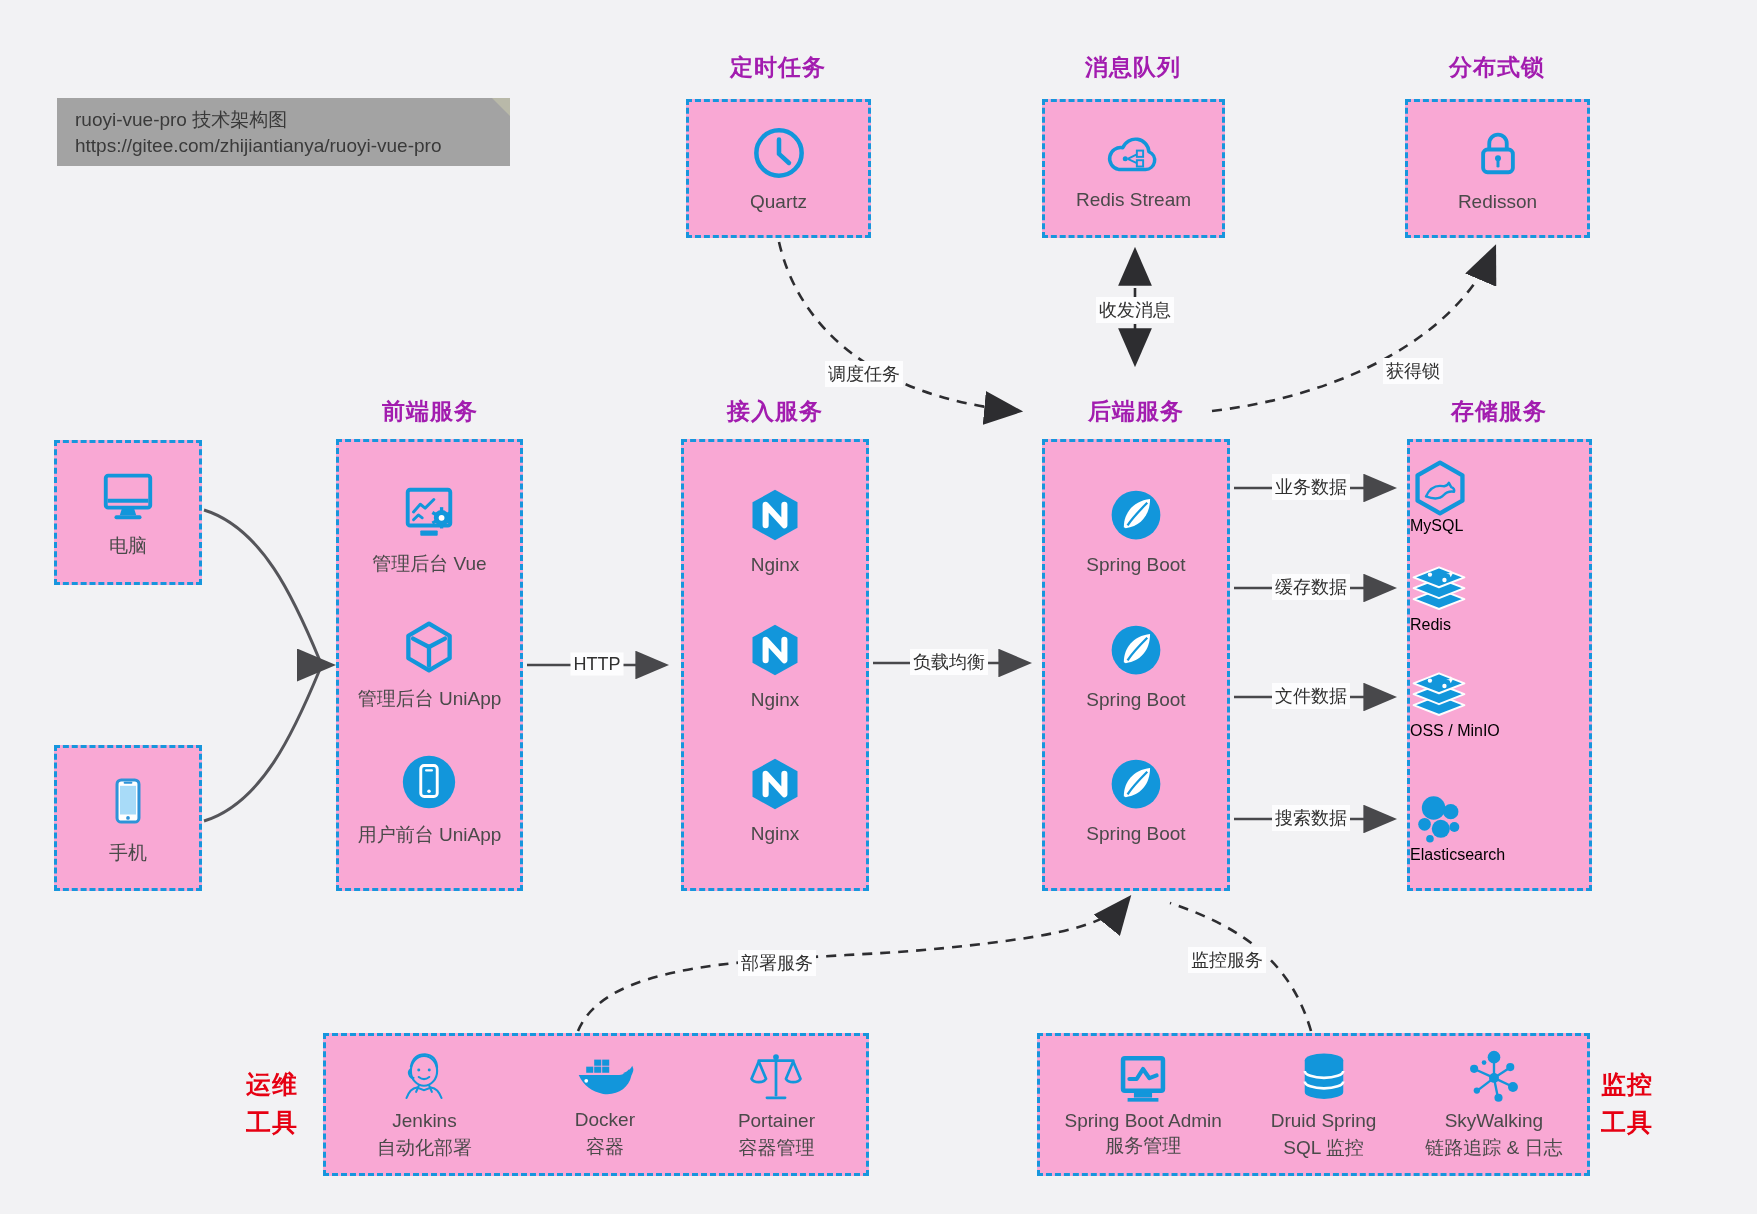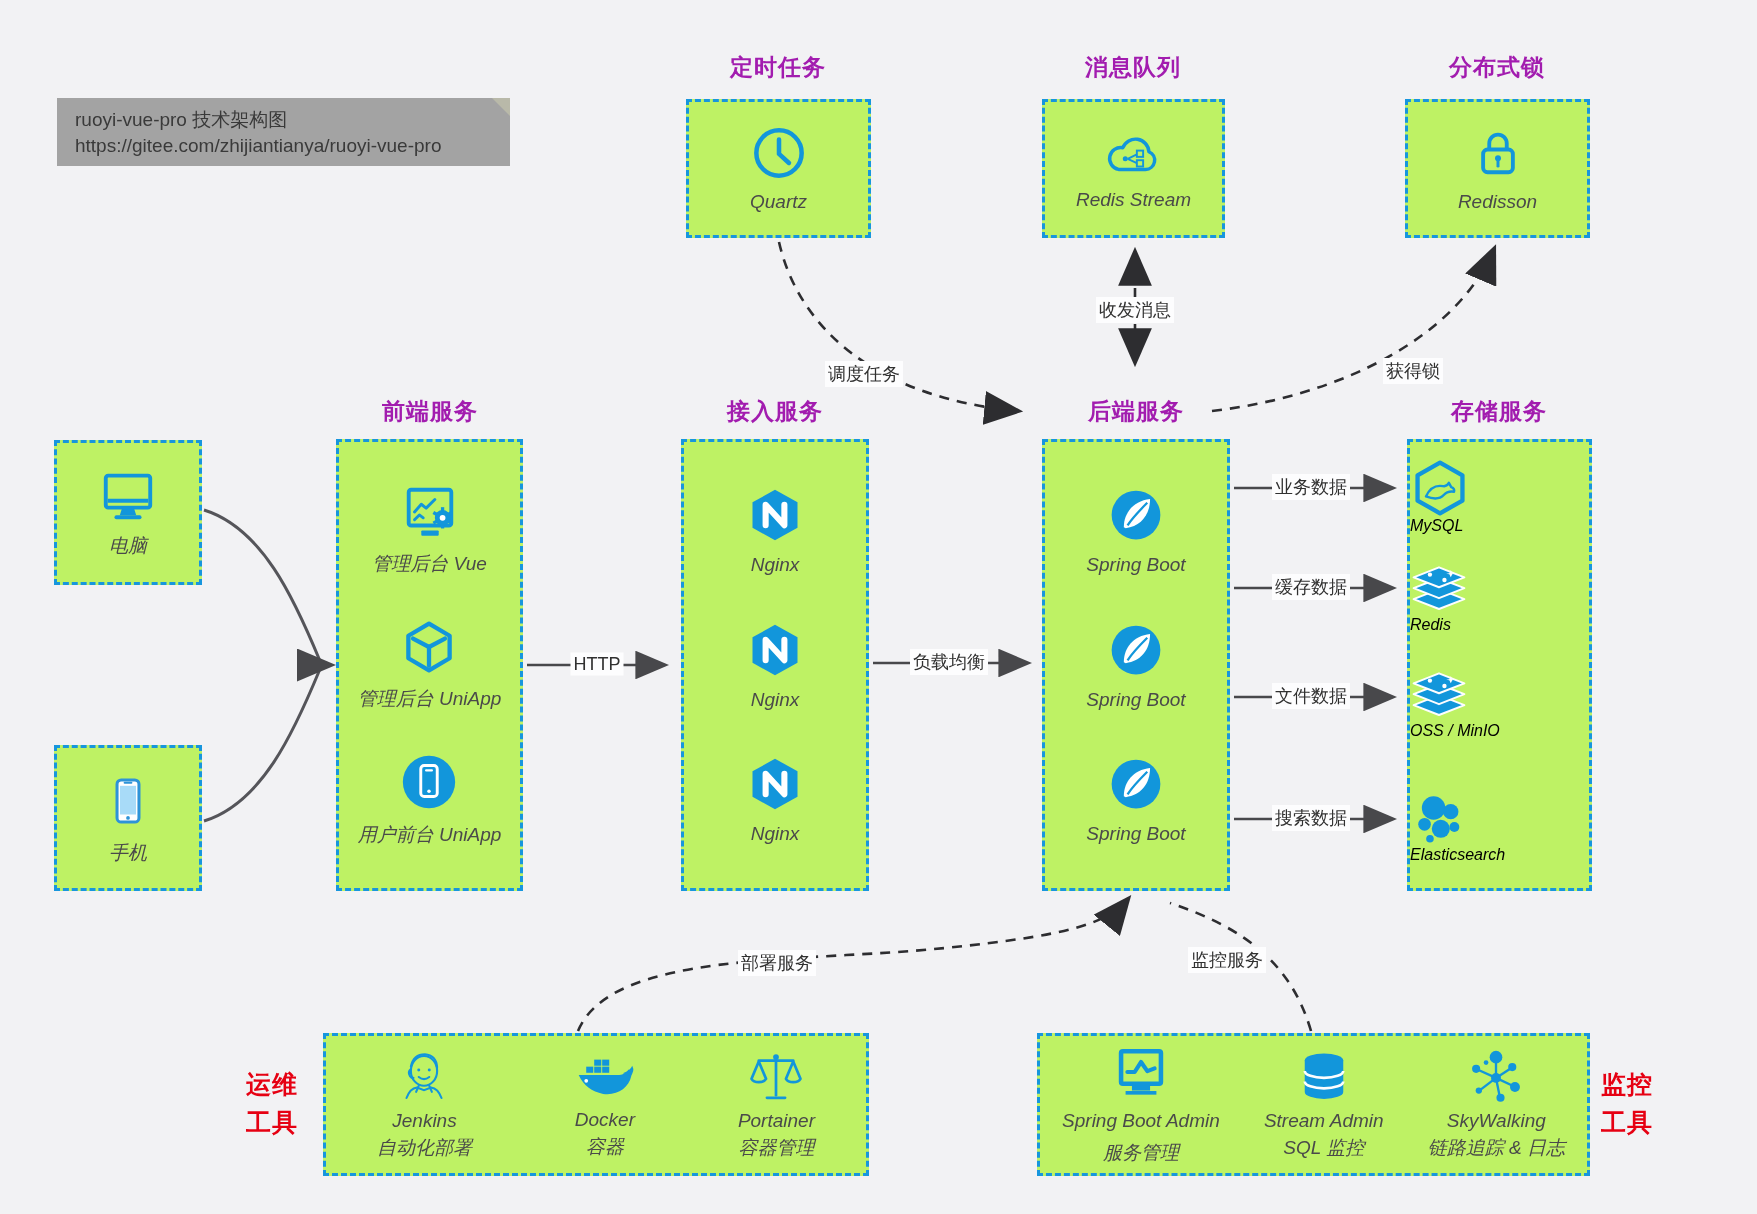--- a/index.html
+++ b/index.html
@@ -2,22 +2,22 @@
 <html><head>
 <meta charset="utf-8">
 <style>
   html,body{margin:0;padding:0;background:#e9e9ec;}
   .canvas{
     position:relative;width:1757px;height:1214px;overflow:hidden;
     background:#f2f2f4;
     font-family:"Liberation Sans", sans-serif;
   }
   .box{
-    position:absolute;background:#bef264;border:3px dashed #1796dd;
-    box-sizing:border-box;z-index:2;font-style:italic;
+    position:absolute;background:#f9a8d4;border:3px dashed #1796dd;
+    box-sizing:border-box;z-index:2;
   }
   .col{display:flex;flex-direction:column;justify-content:space-evenly;align-items:center;}
   .rowbox{display:flex;flex-direction:row;justify-content:space-around;align-items:center;}
   .item{display:flex;flex-direction:column;align-items:center;gap:9px;}
   .item .lbl{font-size:19px;color:#4a4a4a;white-space:nowrap;}
   .item .sub{font-size:19px;color:#4a4a4a;white-space:nowrap;margin-top:-2px;}
   .sitem{position:absolute;left:0;right:0;display:flex;flex-direction:column;align-items:flex-start;}
   .title{
     position:absolute;transform:translateX(-50%);color:#a21caf;font-weight:bold;
     font-size:23px;white-space:nowrap;z-index:3;letter-spacing:1px;
@@ -311,38 +311,38 @@
           <line x1="22" y1="53" x2="42" y2="53"></line>
         </g>
         <circle cx="32" cy="8" r="3.2" fill="#1296db"></circle>
       </svg>
       <span class="lbl">Portainer</span>
       <span class="sub">容器管理</span>
     </div>
   </div>
 
   <div class="box rowbox" style="left:1037px;top:1033px;width:553px;height:143px;">
-    <div class="item" style="gap:10px;">
+    <div class="item" style="gap:3px;">
       <svg class="icon" width="58" height="56" viewBox="0 0 64 60">
         <rect x="10" y="7" width="44" height="36" rx="2" fill="none" stroke="#1296db" stroke-width="5"></rect>
         <polyline points="17,30 25,30 32,19 39,29 47,26" fill="none" stroke="#1296db" stroke-width="4.6" stroke-linecap="round" stroke-linejoin="round"></polyline>
         <rect x="22" y="45" width="20" height="5.5" fill="#1296db"></rect>
         <rect x="15" y="51" width="34" height="4" fill="#1296db"></rect>
       </svg>
       <span class="lbl">Spring Boot Admin</span>
       <span class="sub">服务管理</span>
     </div>
     <div class="item" style="gap:5px;">
       <svg class="icon" width="56" height="56" viewBox="0 0 64 60">
         <ellipse cx="32" cy="11" rx="22" ry="8" fill="#1296db"></ellipse>
         <path d="M10 11 v36 a22 8 0 0 0 44 0 v-36" fill="#1296db"></path>
         <path d="M10 23 a22 8 0 0 0 44 0" stroke="#fdfdfe" stroke-width="3" fill="none"></path>
         <path d="M10 35 a22 8 0 0 0 44 0" stroke="#fdfdfe" stroke-width="3" fill="none"></path>
       </svg>
-      <span class="lbl">Stream Admin</span>
+      <span class="lbl">Druid Spring</span>
       <span class="sub">SQL 监控</span>
     </div>
     <div class="item" style="gap:5px;align-items:center;">
       <svg class="icon" width="58" height="56" viewBox="0 0 64 62">
         <g stroke="#1296db" stroke-width="2.6">
           <line x1="32" y1="32" x2="32" y2="11"></line>
           <line x1="32" y1="32" x2="49" y2="21"></line>
           <line x1="32" y1="32" x2="51" y2="41"></line>
           <line x1="32" y1="32" x2="36" y2="52"></line>
           <line x1="32" y1="32" x2="15" y2="45"></line>

